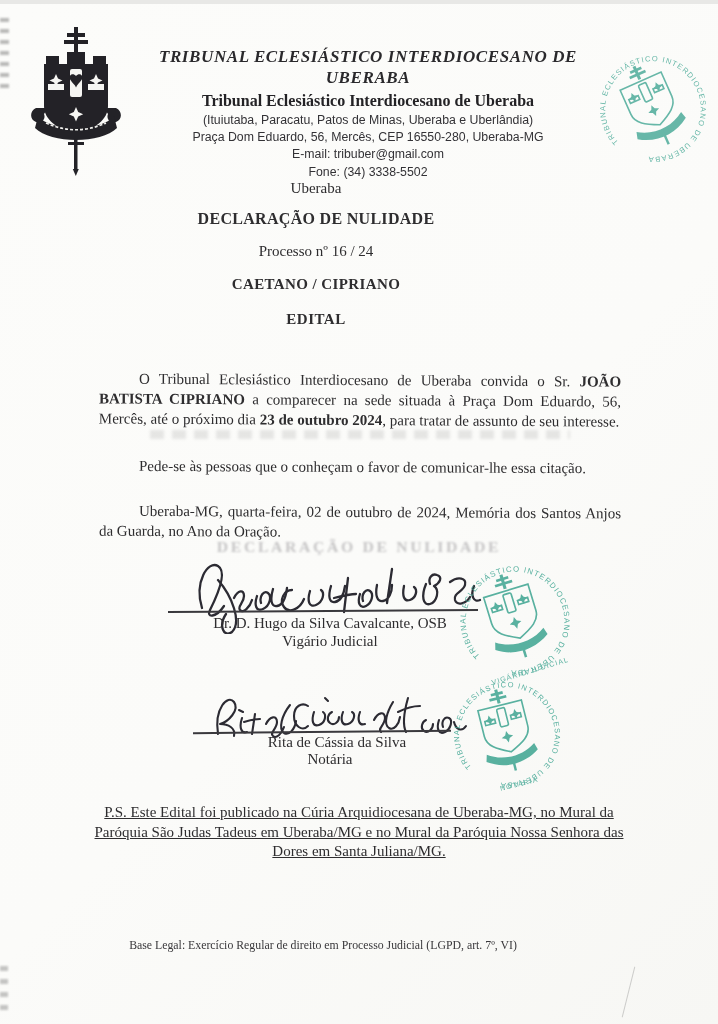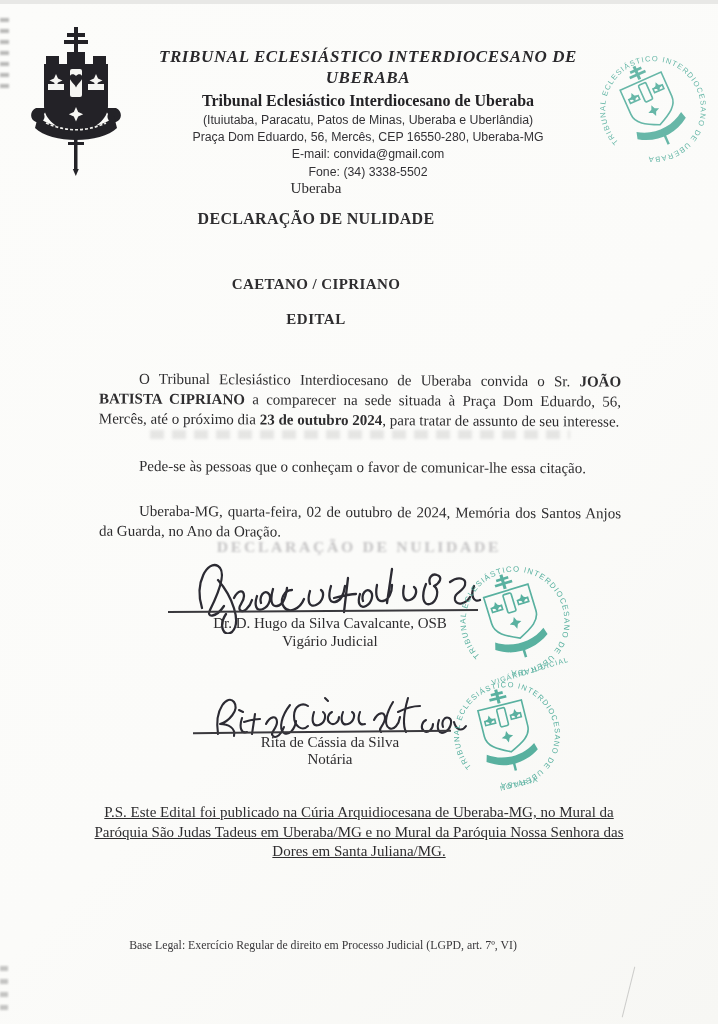--- a/index.html
+++ b/index.html
@@ -36,21 +36,21 @@
     letter-spacing:2.5px;color:rgba(110,108,112,.38);filter:blur(1.1px);transform:scaleX(1.05);}
   .ghost-strip{left:150px;top:426px;width:420px;height:9px;filter:blur(1.6px);opacity:.16;
     background:repeating-linear-gradient(90deg,#777 0 14px,transparent 14px 22px);}
   
   .sig1-hand{left:188px;top:552px;width:300px;height:78px;}
   .sig1-line{left:168px;top:606px;width:310px;height:2px;background:#3a393d;transform:rotate(-.4deg);}
   .sig1-name{left:150px;top:611px;width:360px;text-align:center;font-size:15px;}
   .sig1-role{left:150px;top:629px;width:360px;text-align:center;font-size:15px;}
   .sig2-hand{left:202px;top:684px;width:270px;height:58px;}
   .sig2-line{left:193px;top:727px;width:258px;height:1.8px;background:#3a393d;transform:rotate(-.5deg);}
-  .sig2-name{left:180px;top:730px;width:300px;text-align:center;font-size:15px;}
+  .sig2-name{left:187px;top:730px;width:300px;text-align:center;font-size:15px;}
   .sig2-role{left:180px;top:747px;width:300px;text-align:center;font-size:15px;}
   
   .stamp{opacity:.88;}
   .stamp-top{left:592px;top:44px;width:122px;height:122px;transform:rotate(-24deg);opacity:.8;}
   .stamp-vigario{left:452px;top:554px;width:126px;height:126px;transform:rotate(-17deg);}
   .stamp-notaria{left:446px;top:670px;width:122px;height:122px;transform:rotate(-14deg);}
   
   .ps-block{left:86px;top:799px;width:546px;text-align:center;font-size:15px;line-height:19.5px;text-decoration:underline;}
   .base-legal{left:0;top:934px;width:646px;text-align:center;font-size:11.8px;color:#38373a;}
   
@@ -108,21 +108,21 @@
     <path d="M46,52 c-3,-4 -8.5,-1 -5.5,4 c2,3.4 4.5,4.6 5.5,7.5 c1,-2.9 3.5,-4.5 5.5,-7.5 c3,-5 -2.5,-8 -5.5,-4 z" fill="#232227"></path>
 
     <path d="M16,99 c20,9 40,9 60,0" stroke="#efefec" stroke-width="1.6" fill="none" stroke-dasharray="3 2"></path>
   </svg>
 
   <div class="abs letterhead">
     <div class="lh-script">TRIBUNAL ECLESIÁSTICO INTERDIOCESANO DE UBERABA</div>
     <div class="lh-bold">Tribunal Eclesiástico Interdiocesano de Uberaba</div>
     <div class="lh-sans">(Ituiutaba, Paracatu, Patos de Minas, Uberaba e Uberlândia)</div>
     <div class="lh-sans">Praça Dom Eduardo, 56, Mercês, CEP 16550-280, Uberaba-MG</div>
-    <div class="lh-sans">E-mail: convida@gmail.com</div>
+    <div class="lh-sans">E-mail: tribuber@gmail.com</div>
     <div class="lh-sans">Fone: (34) 3338-5502</div>
   </div>
 
   <svg class="abs stamp stamp-top" viewBox="0 0 120 120">
     <defs>
         <path id="arcA" d="M60,60 m-47,0 a47,47 0 1,1 94,0 a47,47 0 1,1 -94,0"></path>
       </defs>
     <g transform="rotate(-20 60 60)">
       <text font-size="7.4" fill="#43a794" letter-spacing="1.1">
         <textPath href="#arcA">TRIBUNAL ECLESIÁSTICO INTERDIOCESANO DE UBERABA</textPath>
@@ -139,20 +139,21 @@
       <rect x="42" y="42" width="10" height="4"></rect>
       <rect x="68" y="42" width="10" height="4"></rect>
       <path d="M60,56 l1.8,4 4,1.8 -4,1.8 -1.8,4 -1.8,-4 -4,-1.8 4,-1.8 z" fill="#43a794" stroke="none"></path>
       <path d="M36,74 c14,10 34,10 48,0 l2,7 c-16,11 -36,11 -52,0 z" fill="#43a794" stroke="none"></path>
       <rect x="58.8" y="84" width="2.4" height="14" fill="#43a794" stroke="none"></rect>
     </g>
   </svg>
 
   <div class="abs hline h-city">Uberaba</div>
   <div class="abs hline h-title">DECLARAÇÃO DE NULIDADE</div>
+  <div class="abs hline h-process">Processo nº 16 / 24</div>
   <div class="abs hline h-parties">CAETANO / CIPRIANO</div>
   <div class="abs hline h-edital">EDITAL</div>
 
   <div class="abs body-block indent">
     <span>O Tribunal Eclesiástico Interdiocesano de Uberaba convida o Sr. </span><b>JOÃO BATISTA CIPRIANO</b><span> a comparecer na sede situada à Praça Dom Eduardo, 56, Mercês, até o próximo dia </span><b>23 de outubro 2024</b><span>, para tratar de assunto de seu interesse.</span>
   </div>
   <div class="abs ghost-strip"></div>
 
   <div class="abs p2 indent">Pede-se às pessoas que o conheçam o favor de comunicar-lhe essa citação.</div>
 

